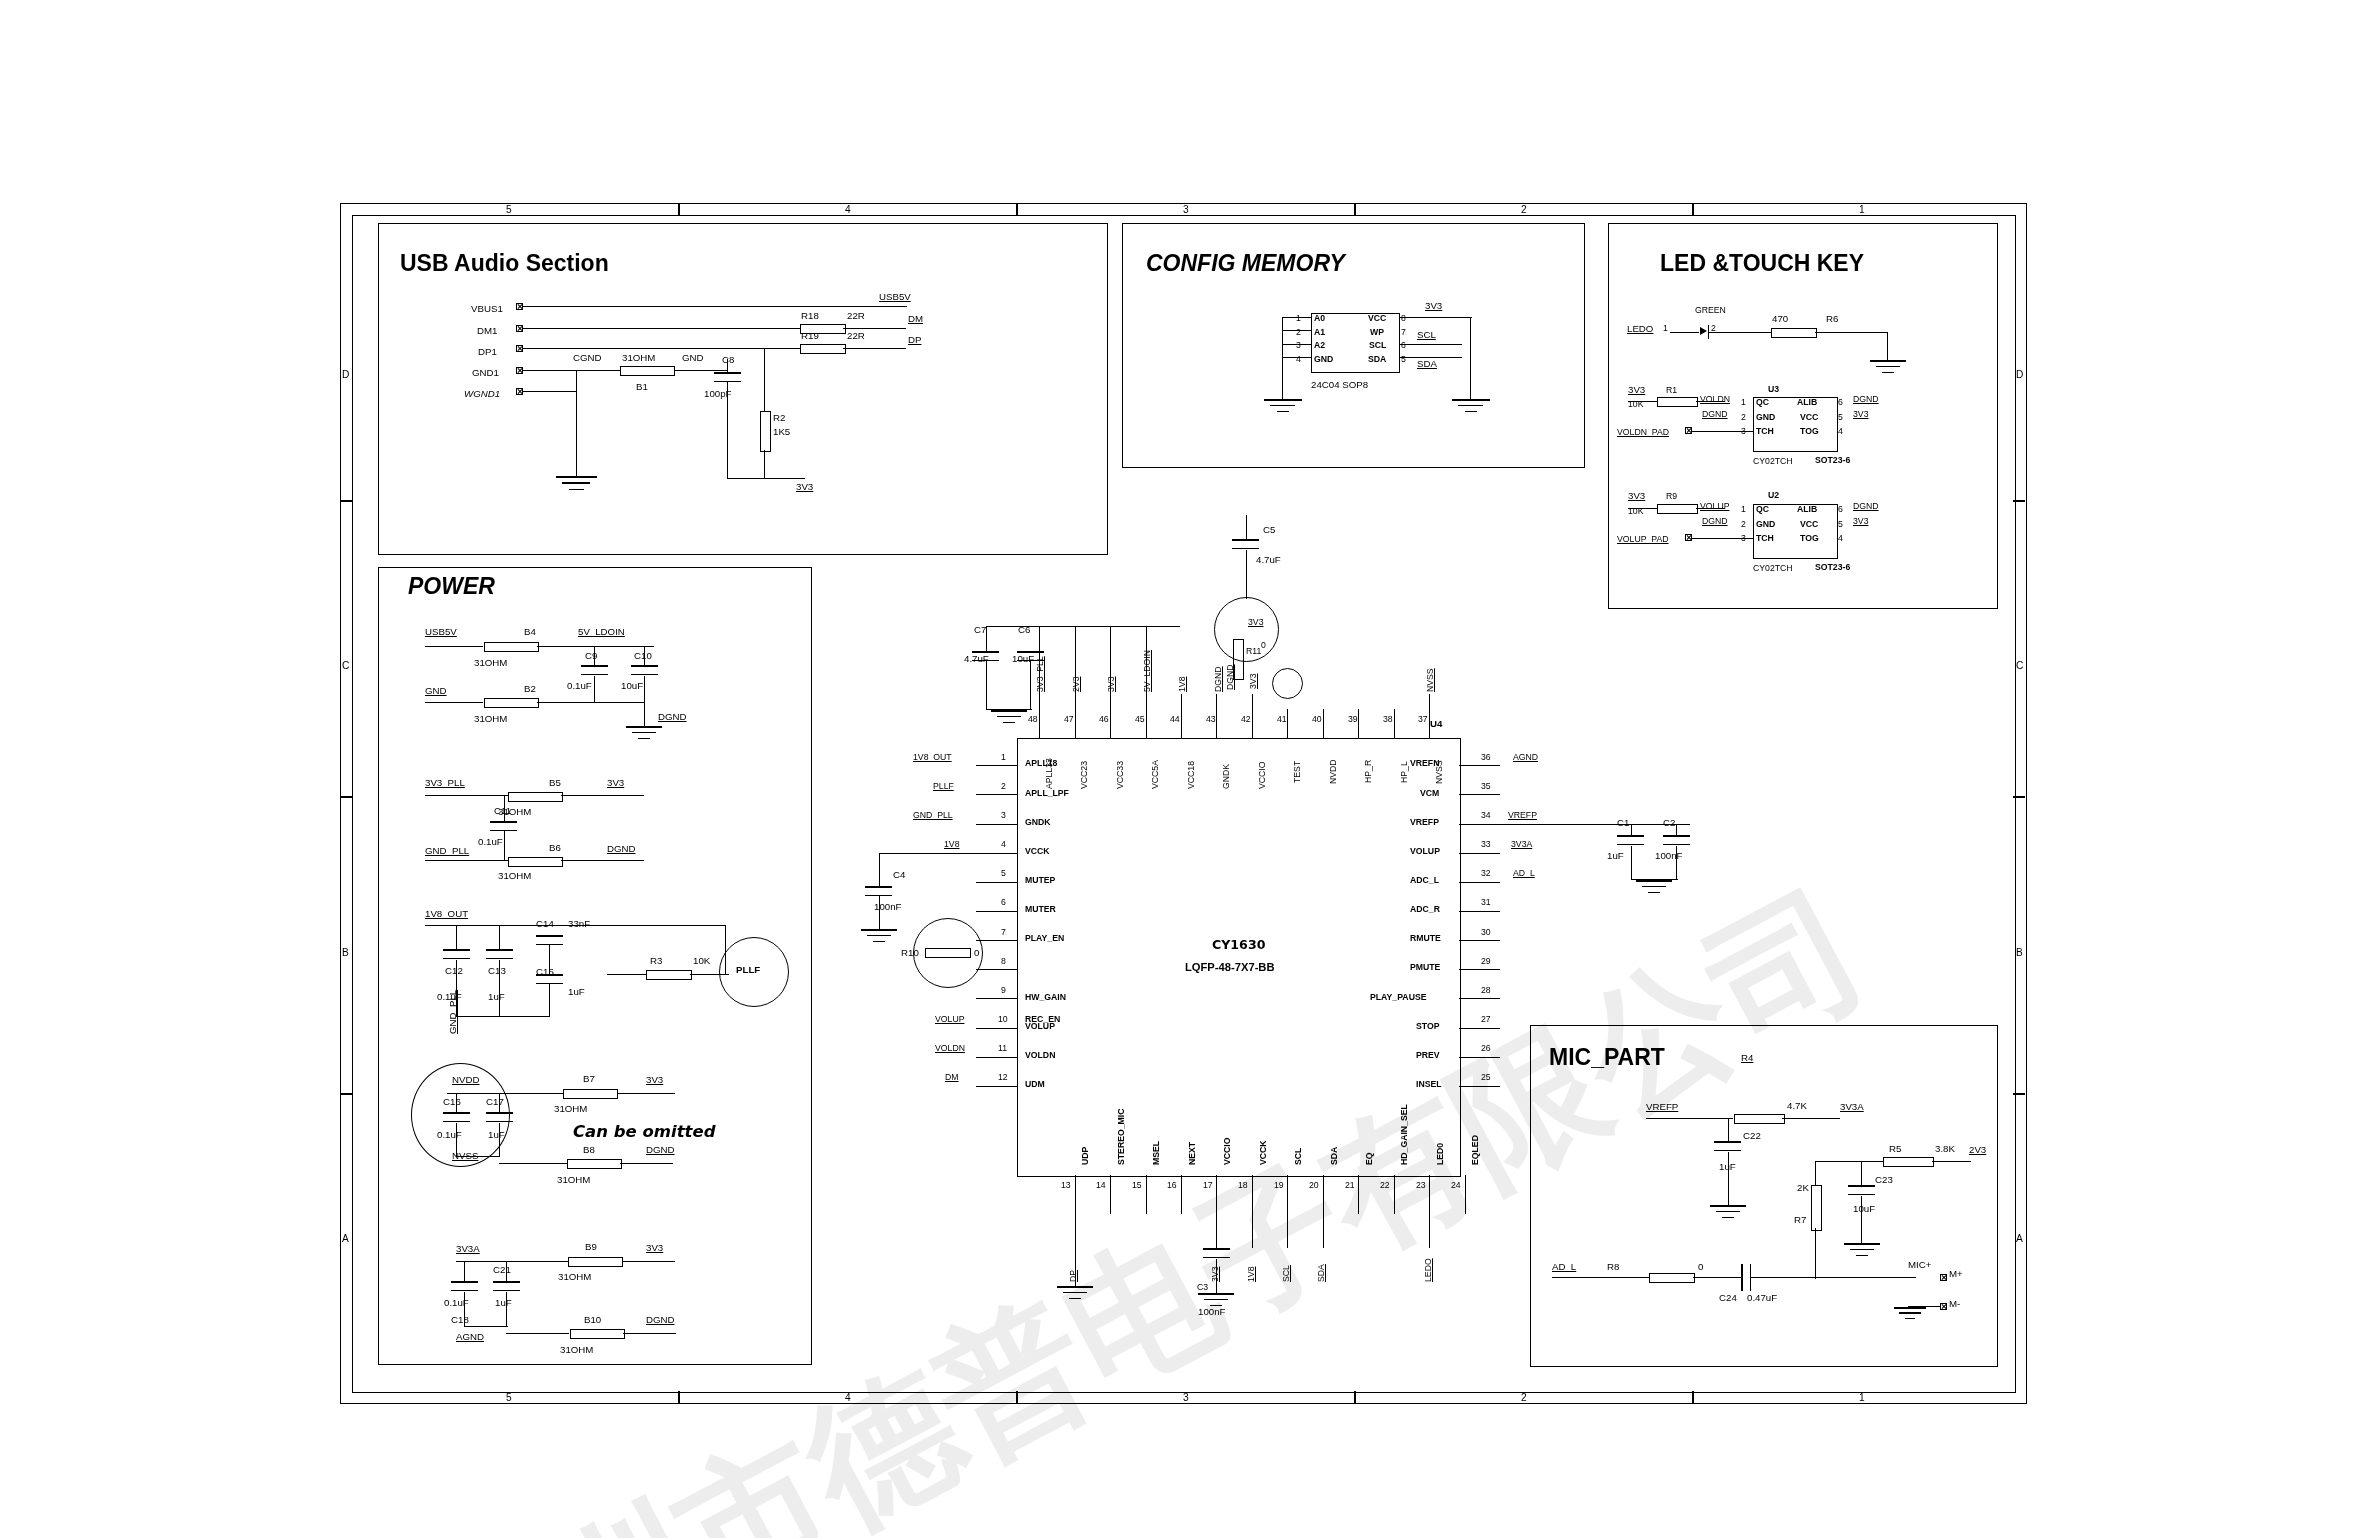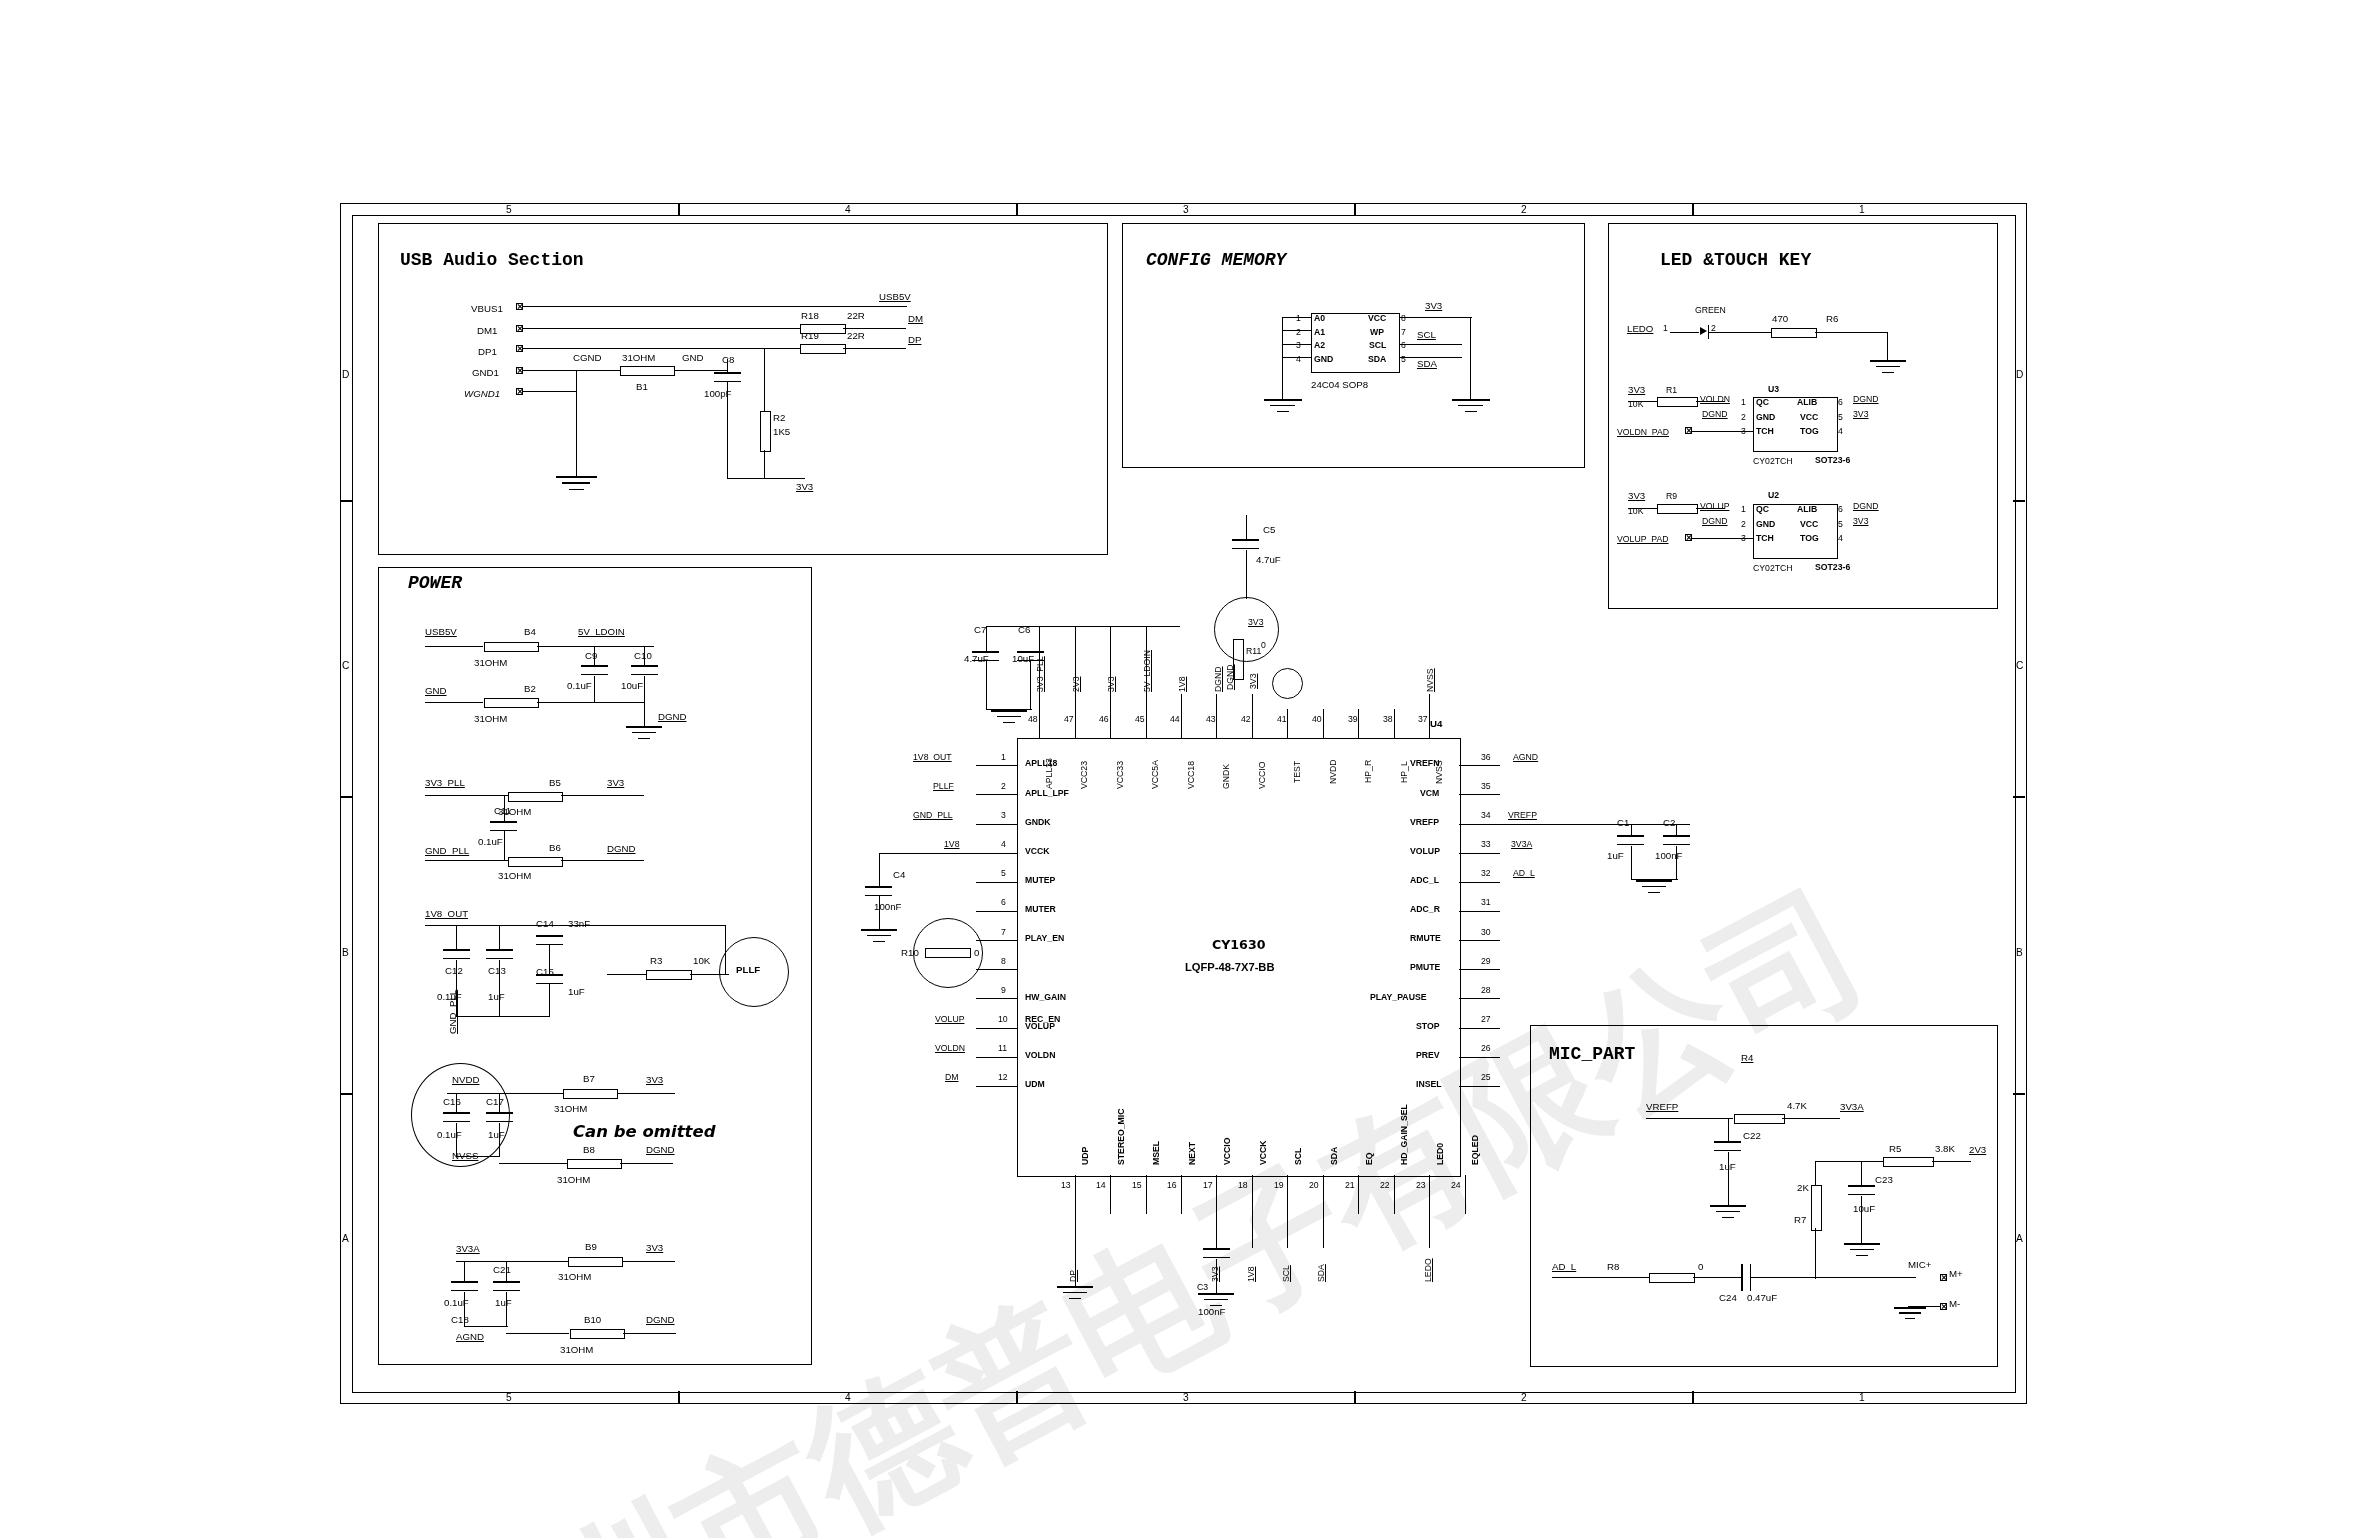--- a/index.html
+++ b/index.html
@@ -12,21 +12,21 @@
 
   .title{position:absolute;font-family:"DejaVu Sans Mono",monospace;font-weight:700;font-size:29px;letter-spacing:0.5px;}
 
   
   .frame-outer{position:absolute;border:1.5px solid #000;}
   .frame-inner{position:absolute;border:1px solid #000;}
   .tick{position:absolute;background:#000;}
   .fmark{position:absolute;font-size:10.2px;font-family:"Liberation Sans",sans-serif;}
 
   .box{position:absolute;border:1px solid #000;background:transparent;}
-  .boxtitle{position:absolute;font-family:Liberation Mono, monospace;font-style:italic;font-weight:700;font-size:18px;}
+  .boxtitle{position:absolute;font-family:Liberation Sans, sans-serif;font-style:italic;font-weight:700;font-size:23px;}
   .boxtitle.plain{font-style:normal;}
 
   .lbl{position:absolute;font-size:9.7px;font-family:"Liberation Sans",sans-serif;white-space:nowrap;}
   .lbl.s{font-size:8.7px;}
   .lbl.b{font-weight:700;}
   .lbl.u{text-decoration:underline;}
   .vert{transform-origin:0 0;transform:rotate(-90deg);}
 
   .wire{position:absolute;background:#000;}
   .wh{height:1px;}

